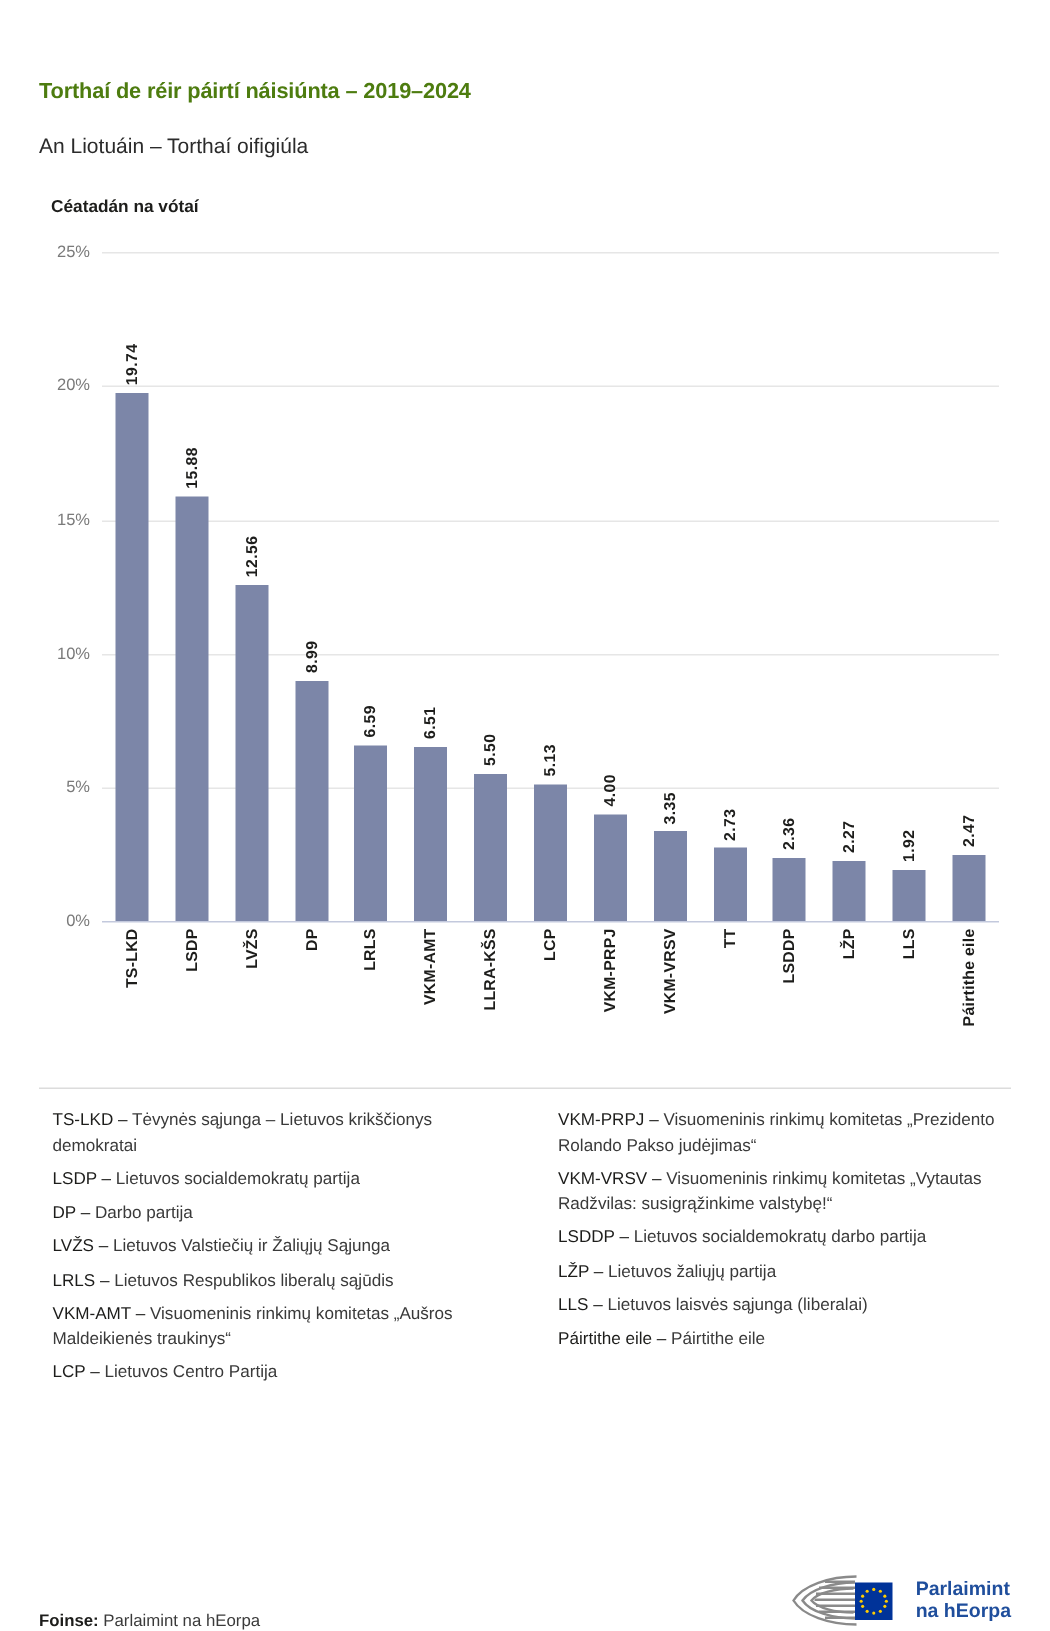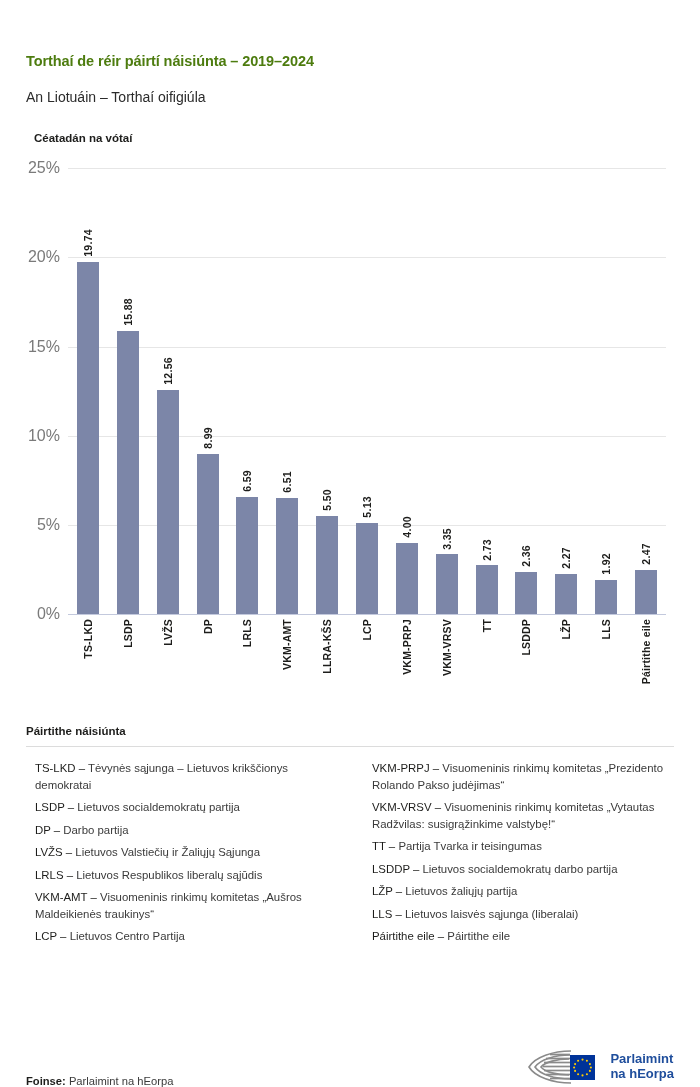--- a/index.html
+++ b/index.html
@@ -65,21 +65,21 @@
     height: 1px;
     background: #e6e6e6;
   }
   .gridline.baseline {
     background: #c3c9dd;
   }
   .ytick {
     position: absolute;
     right: calc(100% + 8px);
     transform: translateY(-50%);
-    font-size: 16px;
+    font-size: 11px;
     color: #7a7a7a;
     white-space: nowrap;
   }
 
   
   .bars {
     position: absolute;
     left: 0; right: 0; bottom: 0;
     height: 100%;
     display: flex;
@@ -335,36 +335,34 @@
       <div class="xlabel-slot">
         <div class="xlabel">LLS</div>
       </div>
       <div class="xlabel-slot">
         <div class="xlabel">Páirtithe eile</div>
       </div>
     </div>
 </div>
 
 <div class="legend">
-  <div class="legend-title">Páirtithe náisiúnta</div>
   <div class="legend-rule"></div>
   <div class="legend-cols">
     <div class="legend-col" id="legend-left">
         <div class="legend-item"><span class="abbr">TS-LKD – </span><span>Tėvynės sąjunga – Lietuvos krikščionys demokratai</span></div>
         <div class="legend-item"><span class="abbr">LSDP – </span><span>Lietuvos socialdemokratų partija</span></div>
         <div class="legend-item"><span class="abbr">DP – </span><span>Darbo partija</span></div>
         <div class="legend-item"><span class="abbr">LVŽS – </span><span>Lietuvos Valstiečių ir Žaliųjų Sąjunga</span></div>
         <div class="legend-item"><span class="abbr">LRLS – </span><span>Lietuvos Respublikos liberalų sąjūdis</span></div>
         <div class="legend-item"><span class="abbr">VKM-AMT – </span><span>Visuomeninis rinkimų komitetas „Aušros Maldeikienės traukinys“</span></div>
         <div class="legend-item"><span class="abbr">LCP – </span><span>Lietuvos Centro Partija</span></div>
       </div>
     <div class="legend-col" id="legend-right">
         <div class="legend-item"><span class="abbr">VKM-PRPJ – </span><span>Visuomeninis rinkimų komitetas „Prezidento Rolando Pakso judėjimas“</span></div>
         <div class="legend-item"><span class="abbr">VKM-VRSV – </span><span>Visuomeninis rinkimų komitetas „Vytautas Radžvilas: susigrąžinkime valstybę!“</span></div>
-        <div class="legend-item"><span class="abbr">TT – </span><span>Partija Tvarka ir teisingumas</span></div>
         <div class="legend-item"><span class="abbr">LSDDP – </span><span>Lietuvos socialdemokratų darbo partija</span></div>
         <div class="legend-item"><span class="abbr">LŽP – </span><span>Lietuvos žaliųjų partija</span></div>
         <div class="legend-item"><span class="abbr">LLS – </span><span>Lietuvos laisvės sąjunga (liberalai)</span></div>
         <div class="legend-item"><span class="abbr">Páirtithe eile – </span><span>Páirtithe eile</span></div>
       </div>
   </div>
 </div>
 
 <div class="footer">
   <div class="source">

